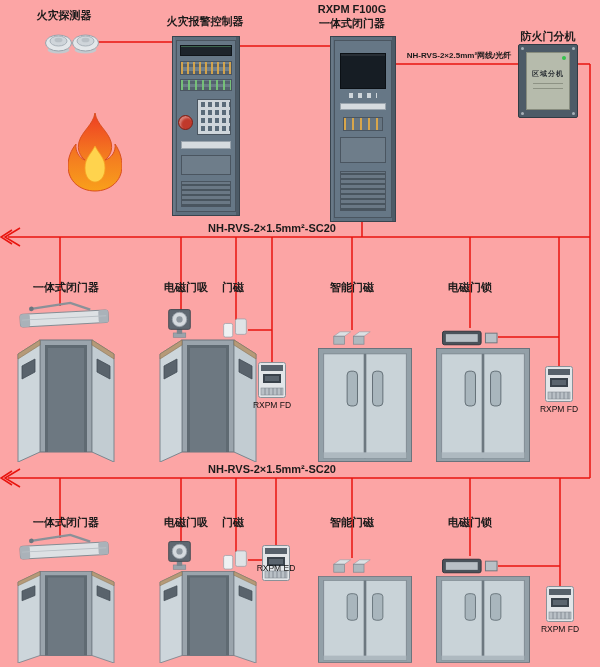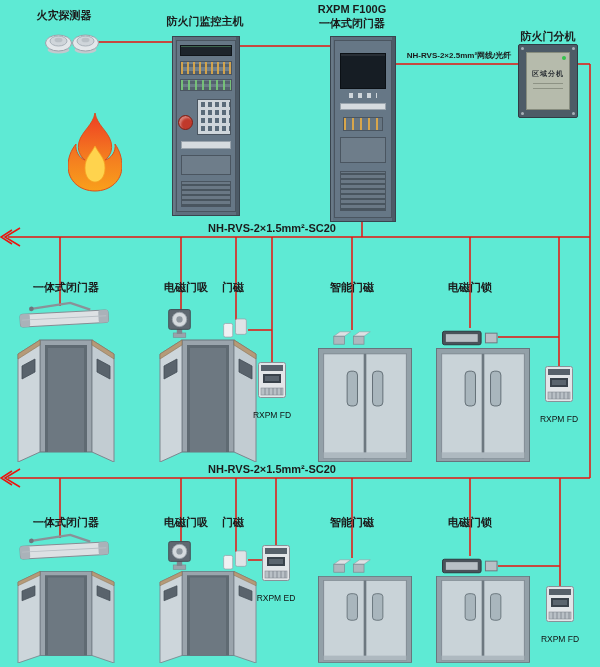--- a/index.html
+++ b/index.html
@@ -1,24 +1,24 @@
 <!DOCTYPE html>
 <html><head>
 <meta charset="utf-8">
 <style>
   * { margin:0; padding:0; box-sizing:border-box; }
   html,body { background:#ffffff; }
   body { font-family:"Liberation Sans","DejaVu Sans",sans-serif; }
-  .stage { position:relative; width:600px; height:667px; background:#5eead4; overflow:hidden; }
+  .stage { position:relative; width:600px; height:667px; background:#fca5a5; overflow:hidden; }
   .wires { position:absolute; left:0; top:0; z-index:1; }
   .dev { position:absolute; z-index:2; }
   .lbl { position:absolute; transform:translateX(-50%); white-space:nowrap;
          font-weight:bold; color:#1b1b1b; font-size:11px; z-index:5; line-height:1.1; }
   .lbl.small { font-size:8px; }
-  .lbl.module-lbl { font-size:8.5px; font-weight:normal; color:#111;margin-top:10px; }
+  .lbl.module-lbl { font-size:8.5px; font-weight:normal; color:#111; }
 
   
   .cabinet { position:absolute; background:#5e6f7e; border:1px solid #39444e; z-index:2;
              box-shadow: inset -3px 0 0 rgba(0,0,0,.18), inset 2px 0 0 rgba(255,255,255,.07); }
   .cabinet > div { position:absolute; }
   .cab-face { inset:3px; border:1px solid #4a5560; background:#667786; }
   .ac-display { top:8px; left:7px; right:7px; height:11px; background:#1d242b; border:1px solid #10151a;
                 box-shadow: inset 0 1px 0 rgba(120,220,140,.35); }
   .ac-leds  { top:24px; left:7px; right:7px; height:14px; background:
               repeating-linear-gradient(90deg, rgba(216,166,75,.95) 0 2px, transparent 2px 6px),
@@ -137,21 +137,21 @@
       <path d="M8 237 H590"></path>
       <path d="M20 228 L5 237 L20 246 M12 230 L1 237 L12 244"></path>
       <path d="M60 237 V306 M181 237 V310 M236 237 V320 M272 237 V362 M248 330 H272 M352 237 V330 M470 237 V328 M559 237 V366 M498 337 H559"></path>
       <path d="M8 478 H590"></path>
       <path d="M20 469 L5 478 L20 487 M12 471 L1 478 L12 485"></path>
       <path d="M60 478 V538 M181 478 V542 M236 478 V552 M276 478 V545 M248 560 H262 M352 478 V558 M470 478 V556 M560 478 V586 M498 566 H560"></path>
     </g>
   </svg>
 
   <div class="lbl" style="left:64px;top:9px">火灾探测器</div>
-  <div class="lbl" style="left:205px;top:15px">防火门监控主机</div>
+  <div class="lbl" style="left:205px;top:15px">火灾报警控制器</div>
   <div class="lbl" style="left:352px;top:3px">RXPM F100G</div>
   <div class="lbl" style="left:352px;top:17px">一体式闭门器</div>
   <div class="lbl" style="left:548px;top:30px">防火门分机</div>
   <div class="lbl small" style="left:459px;top:52px">NH-RVS-2×2.5mm²网线/光纤</div>
 
   <svg class="dev" style="left:44px;top:30px" width="29" height="25" viewBox="0 0 29 25">
     <ellipse cx="14.5" cy="20" rx="11" ry="3.5" fill="#c3c9ce"></ellipse>
     <ellipse cx="14.5" cy="13" rx="13" ry="8" fill="#e3e7ea" stroke="#9aa3ab"></ellipse>
     <ellipse cx="14.5" cy="11" rx="8.5" ry="5" fill="#cfd5da" stroke="#a7b0b8"></ellipse>
     <ellipse cx="14.5" cy="10" rx="4" ry="2.3" fill="#b9c0c6"></ellipse>
@@ -288,19 +288,19 @@
   <svg class="dev" style="left:318px;top:576px" width="94" height="87" viewBox="0 0 100 118" preserveAspectRatio="none">
       <use href="#sym-door-closed"></use>
     </svg>
   <svg class="dev" style="left:436px;top:576px" width="94" height="87" viewBox="0 0 100 118" preserveAspectRatio="none">
       <use href="#sym-door-closed"></use>
     </svg>
 
   <svg class="dev" style="left:262px;top:545px" width="28" height="36" viewBox="0 0 28 36">
       <use href="#sym-module"></use>
     </svg>
-  <div class="lbl module-lbl" style="left:276px;top:584px">RXPM ED</div>
+  <div class="lbl module-lbl" style="left:276px;top:564px">RXPM ED</div>
   <svg class="dev" style="left:546px;top:586px" width="28" height="36" viewBox="0 0 28 36">
       <use href="#sym-module"></use>
     </svg>
   <div class="lbl module-lbl" style="left:560px;top:625px">RXPM FD</div>
 
 </div>
 
 </body></html>

